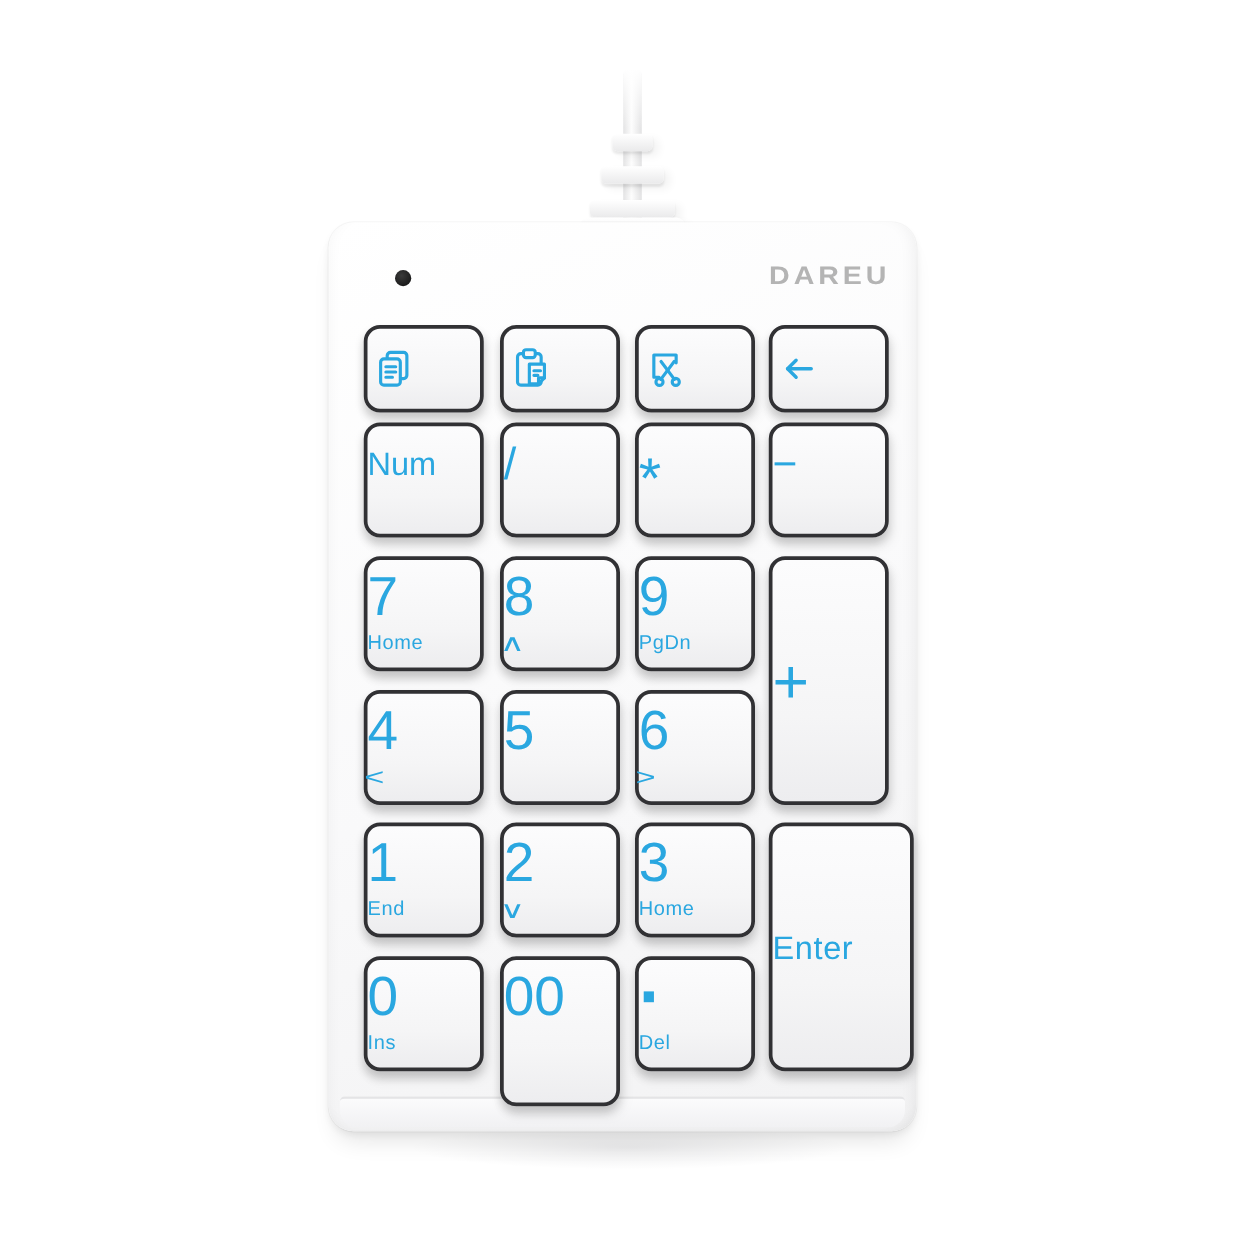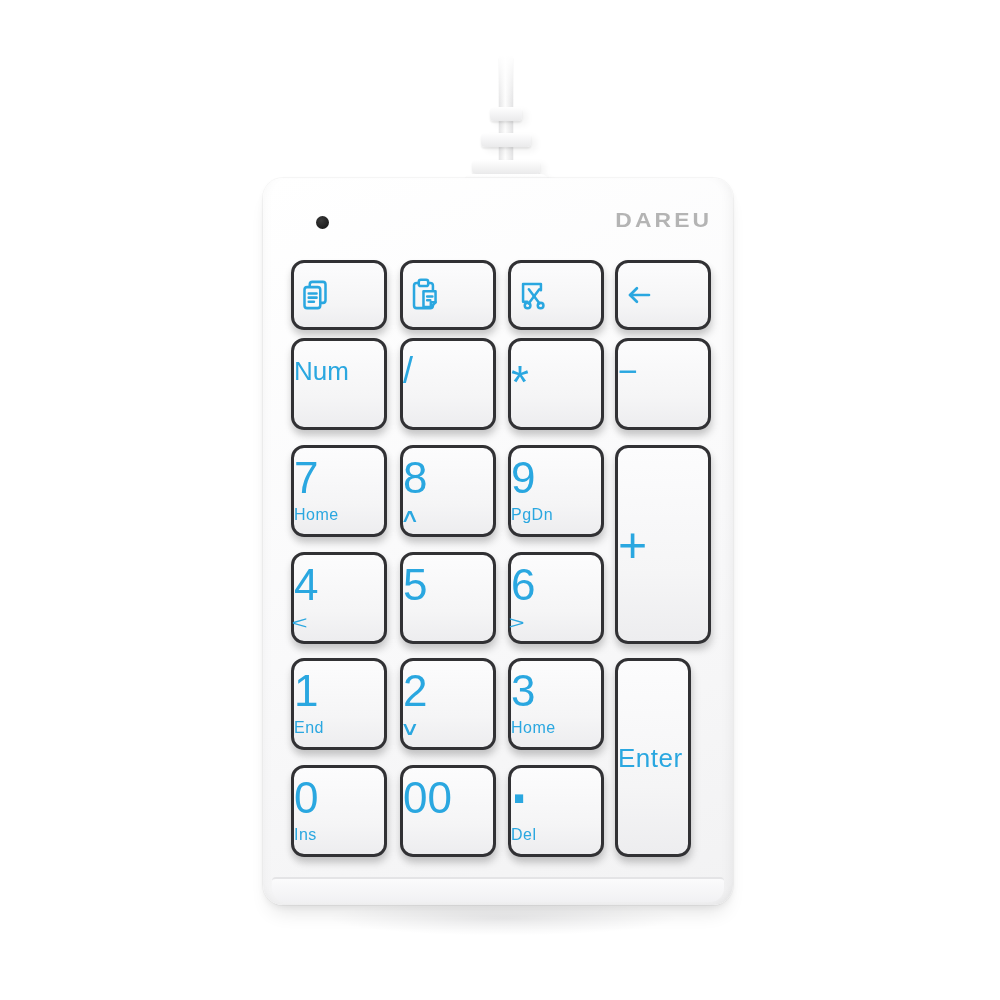--- a/index.html
+++ b/index.html
@@ -210,28 +210,28 @@
           <span class="key-sub">End</span>
         </div>
         <div class="key" style="left: 137px; top: 480px; width: 96px; height: 92px;">
           <span class="key-main">2</span>
           <span class="key-sub key-sub--chev">∨</span>
         </div>
         <div class="key" style="left: 245px; top: 480px; width: 96px; height: 92px;">
           <span class="key-main">3</span>
           <span class="key-sub">Home</span>
         </div>
-        <div class="key key--tall" style="left: 352px; top: 480px; width: 76px; height: 199px;">
+        <div class="key key--tall" style="left: 352px; top: 480px; width: 116px; height: 199px;">
           <span class="key-main key-main--enter">Enter</span>
         </div>
         <div class="key" style="left: 28px; top: 587px; width: 96px; height: 92px;">
           <span class="key-main">0</span>
           <span class="key-sub">Ins</span>
         </div>
-        <div class="key" style="left: 137px; top: 587px; width: 96px; height: 92px;">
+        <div class="key" style="left: 137px; top: 587px; width: 96px; height: 120px;">
           <span class="key-main">00</span>
           <span class="key-sub"></span>
         </div>
         <div class="key" style="left: 245px; top: 587px; width: 96px; height: 92px;">
           <span class="key-main key-main--dot">·</span>
           <span class="key-sub">Del</span>
         </div>
       </div>
     <div class="lip"></div>
   </div>

